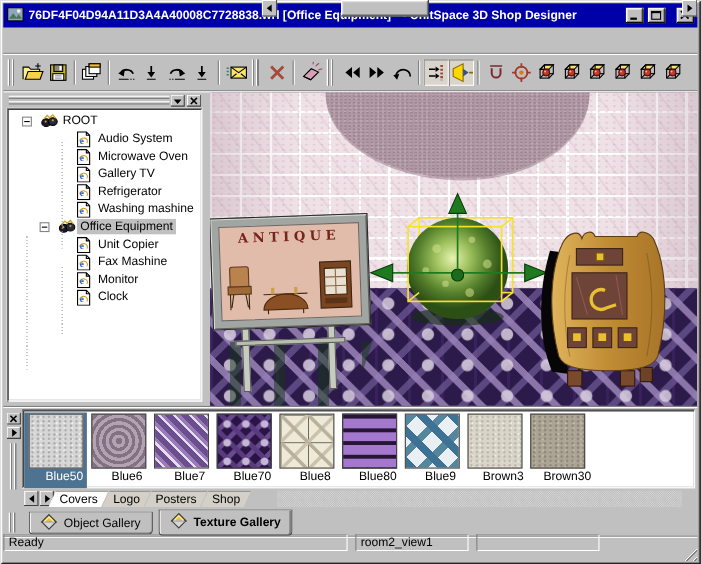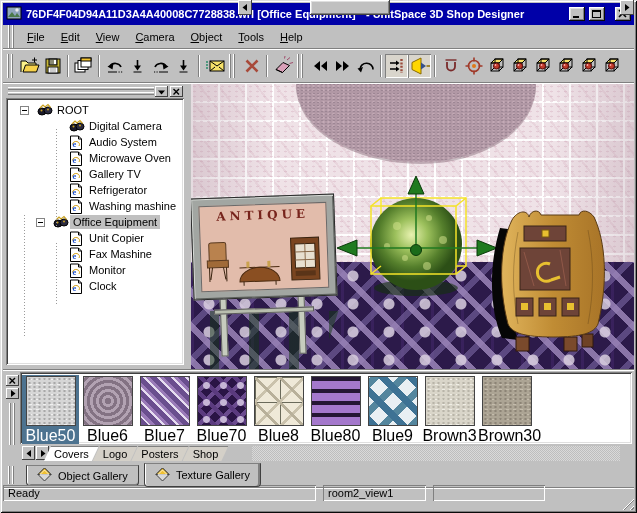--- a/index.html
+++ b/index.html
@@ -78,21 +78,21 @@
   .manip{position:absolute;left:140px;top:90px;}
   .cabinet{position:absolute;left:293px;top:118px;}
   
   .gal-box{position:absolute;left:20px;top:372px;width:612px;height:72px;background:#fff;
     box-shadow:inset 1px 1px 0 #808080, inset -1px -1px 0 #fff, inset 2px 2px 0 #404040, inset -2px -2px 0 #dfdfdf;
     display:flex;padding:3px 2px 0 2px;overflow:hidden;}
   .tcell{width:57px;flex:0 0 auto;text-align:center;padding-top:1px;}
   .tcell.selected{background:#4d7390;}
   .tcell.selected .tname{color:#fff;}
   .tex{width:50px;height:50px;margin:0 auto;border:1px solid #444;}
-  .tname{font-size:16px;margin-top:1px;white-space:nowrap;}
+  .tname{font-size:11px;margin-top:1px;white-space:nowrap;margin-left:16px;}
   .tex-blue50{background:#d6d6d6;background-image:radial-gradient(#a8a8a8 1px,transparent 1.4px),radial-gradient(#f0f0f0 1px,transparent 1.4px);background-size:5px 4px,7px 5px;}
   .tex-blue6{background:#9b8a9b;background-image:repeating-radial-gradient(circle at 50% 50%,#837283 0 3px,#b2a2b2 3px 6px);}
   .tex-blue7{background:repeating-linear-gradient(45deg,#6a4e8e 0 5px,#e6ddf0 5px 7px,#9a7ab8 7px 10px);}
   .tex-blue70{background-color:#2a1445;background-image:
     radial-gradient(#c6b6d6 0 3px,transparent 4px),
     repeating-linear-gradient(45deg,#5a3a7e 0 4px,transparent 4px 12px),
     repeating-linear-gradient(-45deg,#6a4a8e 0 4px,transparent 4px 12px);background-size:17px 17px,17px 17px,17px 17px;}
   .tex-blue8{background-color:#efe9d8;background-image:
     linear-gradient(45deg,transparent 46%,#b8b09a 46% 54%,transparent 54%),
     linear-gradient(-45deg,transparent 46%,#cac2ac 46% 54%,transparent 54%),
@@ -125,21 +125,21 @@
     background-image:linear-gradient(45deg,#d9d9d9 25%,transparent 25% 75%,#d9d9d9 75%),linear-gradient(45deg,#d9d9d9 25%,transparent 25% 75%,#d9d9d9 75%);
     background-size:2px 2px;background-position:0 0,1px 1px;}
   .scroll-thumb{position:absolute;top:0;height:15px;background:#c0c0c0;
     box-shadow:inset -1px -1px 0 #404040, inset 1px 1px 0 #fff, inset -2px -2px 0 #808080, inset 2px 2px 0 #dfdfdf;}
   .scroll-btn{position:absolute;top:0;width:14px;height:15px;background:#c0c0c0;border:0;padding:0;display:flex;align-items:center;justify-content:center;
     box-shadow:inset -1px -1px 0 #404040, inset 1px 1px 0 #fff;}
   
   .bigtab{position:absolute;background:#c0c0c0;display:flex;align-items:center;gap:6px;padding:0 10px;
     border:1px solid #404040;border-top:1px solid #808080;border-radius:0 0 4px 4px;
     box-shadow:inset 1px 0 0 #fff, inset 0 -1px 0 #808080;}
-  .bigtab.on{font-weight:normal;z-index:3;box-shadow:inset 1px 0 0 #fff, inset -2px 0 0 #808080;}
+  .bigtab.on{font-weight:bold;z-index:3;box-shadow:inset 1px 0 0 #fff, inset -2px 0 0 #808080;}
   .vgrip{position:absolute;width:6px;
     background:linear-gradient(90deg,#fff 0 1px,#808080 1px 2px,transparent 2px 4px,#fff 4px 5px,#808080 5px 6px);}
   
   .statusbar{position:absolute;left:3px;right:3px;bottom:3px;height:36px;display:flex;align-items:center;gap:7px;padding-top:2px;justify-content:flex-end;}
   .pane{height:16px;box-shadow:inset 1px 1px 0 #808080, inset -1px -1px 0 #fff;padding:2px 5px;white-space:nowrap;overflow:hidden;}
   .grip{width:13px;height:13px;align-self:flex-end;
     background:repeating-linear-gradient(135deg,#fff 0 1px,#808080 1px 2px,transparent 2px 5px);
     clip-path:polygon(100% 0,100% 100%,0 100%);}
 </style>
 </head>
@@ -166,30 +166,20 @@
           </svg></span>
       </button>
     <span class="win-gap"></span>
     <button class="win-btn">
         <span><svg width="12" height="10">
             <path d="M2 1l7 7M9 1L2 8" stroke="#000" stroke-width="1.6"></path>
           </svg></span>
       </button>
   </div>
 
-  <div class="menubar" id="menubar">
-    <div class="tb-grip"></div>
-  <div class="menu-item"><u>F</u>ile</div>
-      <div class="menu-item"><u>E</u>dit</div>
-      <div class="menu-item"><u>V</u>iew</div>
-      <div class="menu-item"><u>C</u>amera</div>
-      <div class="menu-item"><u>O</u>bject</div>
-      <div class="menu-item"><u>T</u>ools</div>
-      <div class="menu-item"><u>H</u>elp</div>
-    </div>
   <div class="hgroove" style="top:48px"></div>
 
   <div class="toolbar" id="toolbar">
       <div class="tb-grip"></div>
       <button class="tb-btn">
         <span class="tb-ic">
           <svg width="21" height="20">
             <path d="M2 16V5h5l2 2h8v2" fill="#fdf28a" stroke="#000"></path>
             <path d="M4 16l2.5-7H20l-2.5 7z" fill="#f7d24a" stroke="#000"></path>
             <path d="M13 4h5M15.5 1.5v5" stroke="#000" fill="none"></path>
@@ -443,33 +433,20 @@
         <span class="ticon">
           <svg width="16" height="14">
             <ellipse cx="5" cy="8.5" rx="4" ry="3.5" fill="#1a1a2a" stroke="#000"></ellipse>
             <ellipse cx="11" cy="7.5" rx="4" ry="3.5" fill="#2a2a3e" stroke="#000"></ellipse>
             <path d="M3 5l3-3 2 2 3-2.5 2.5 3" fill="none" stroke="#c8a020" stroke-width="1.2"></path>
             <circle cx="4.5" cy="7.5" r="1" fill="#c8a020"></circle>
             <circle cx="11" cy="6.5" r="1" fill="#c8a020"></circle>
           </svg>
         </span>
         <span class="tlabel">ROOT</span>
-      </div>
-      <div class="trow" style="padding-left: 46px;">
-        <span class="xspacer"></span>
-        <span class="ticon">
-          <svg width="16" height="14">
-            <ellipse cx="5" cy="8.5" rx="4" ry="3.5" fill="#1a1a2a" stroke="#000"></ellipse>
-            <ellipse cx="11" cy="7.5" rx="4" ry="3.5" fill="#2a2a3e" stroke="#000"></ellipse>
-            <path d="M3 5l3-3 2 2 3-2.5 2.5 3" fill="none" stroke="#c8a020" stroke-width="1.2"></path>
-            <circle cx="4.5" cy="7.5" r="1" fill="#c8a020"></circle>
-            <circle cx="11" cy="6.5" r="1" fill="#c8a020"></circle>
-          </svg>
-        </span>
-        <span class="tlabel">Digital Camera</span>
       </div>
       <div class="trow" style="padding-left: 46px;">
         <span class="xspacer"></span>
         <span class="ticon">
           <svg width="14" height="15">
             <path d="M1.5 1h8l3 3v10.5h-11z" fill="#fff" stroke="#000"></path>
             <path d="M9.5 1v3h3" fill="none" stroke="#000"></path>
             <path d="M3.5 9.5a3.5 3 0 1 1 6.5 1.5" stroke="#d4a017" fill="none"></path>
             <text x="3.5" y="11.5" font-size="8.5" font-weight="bold" fill="#2255cc" font-family="Liberation Serif, serif">e</text>
           </svg>

